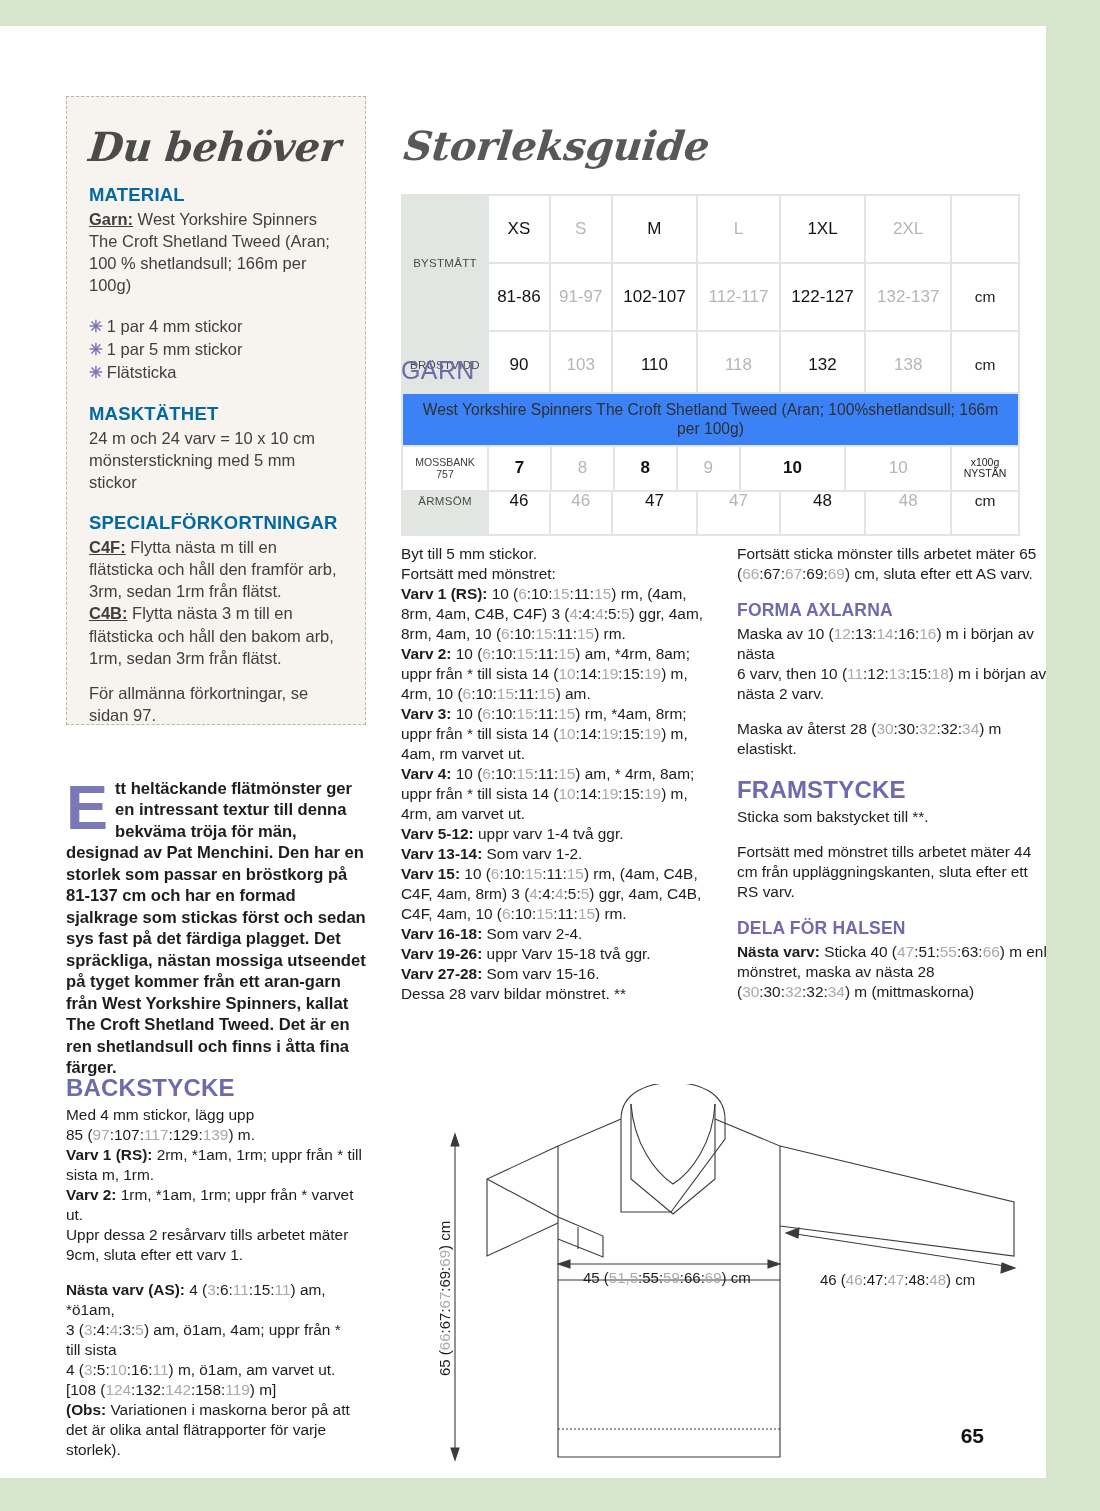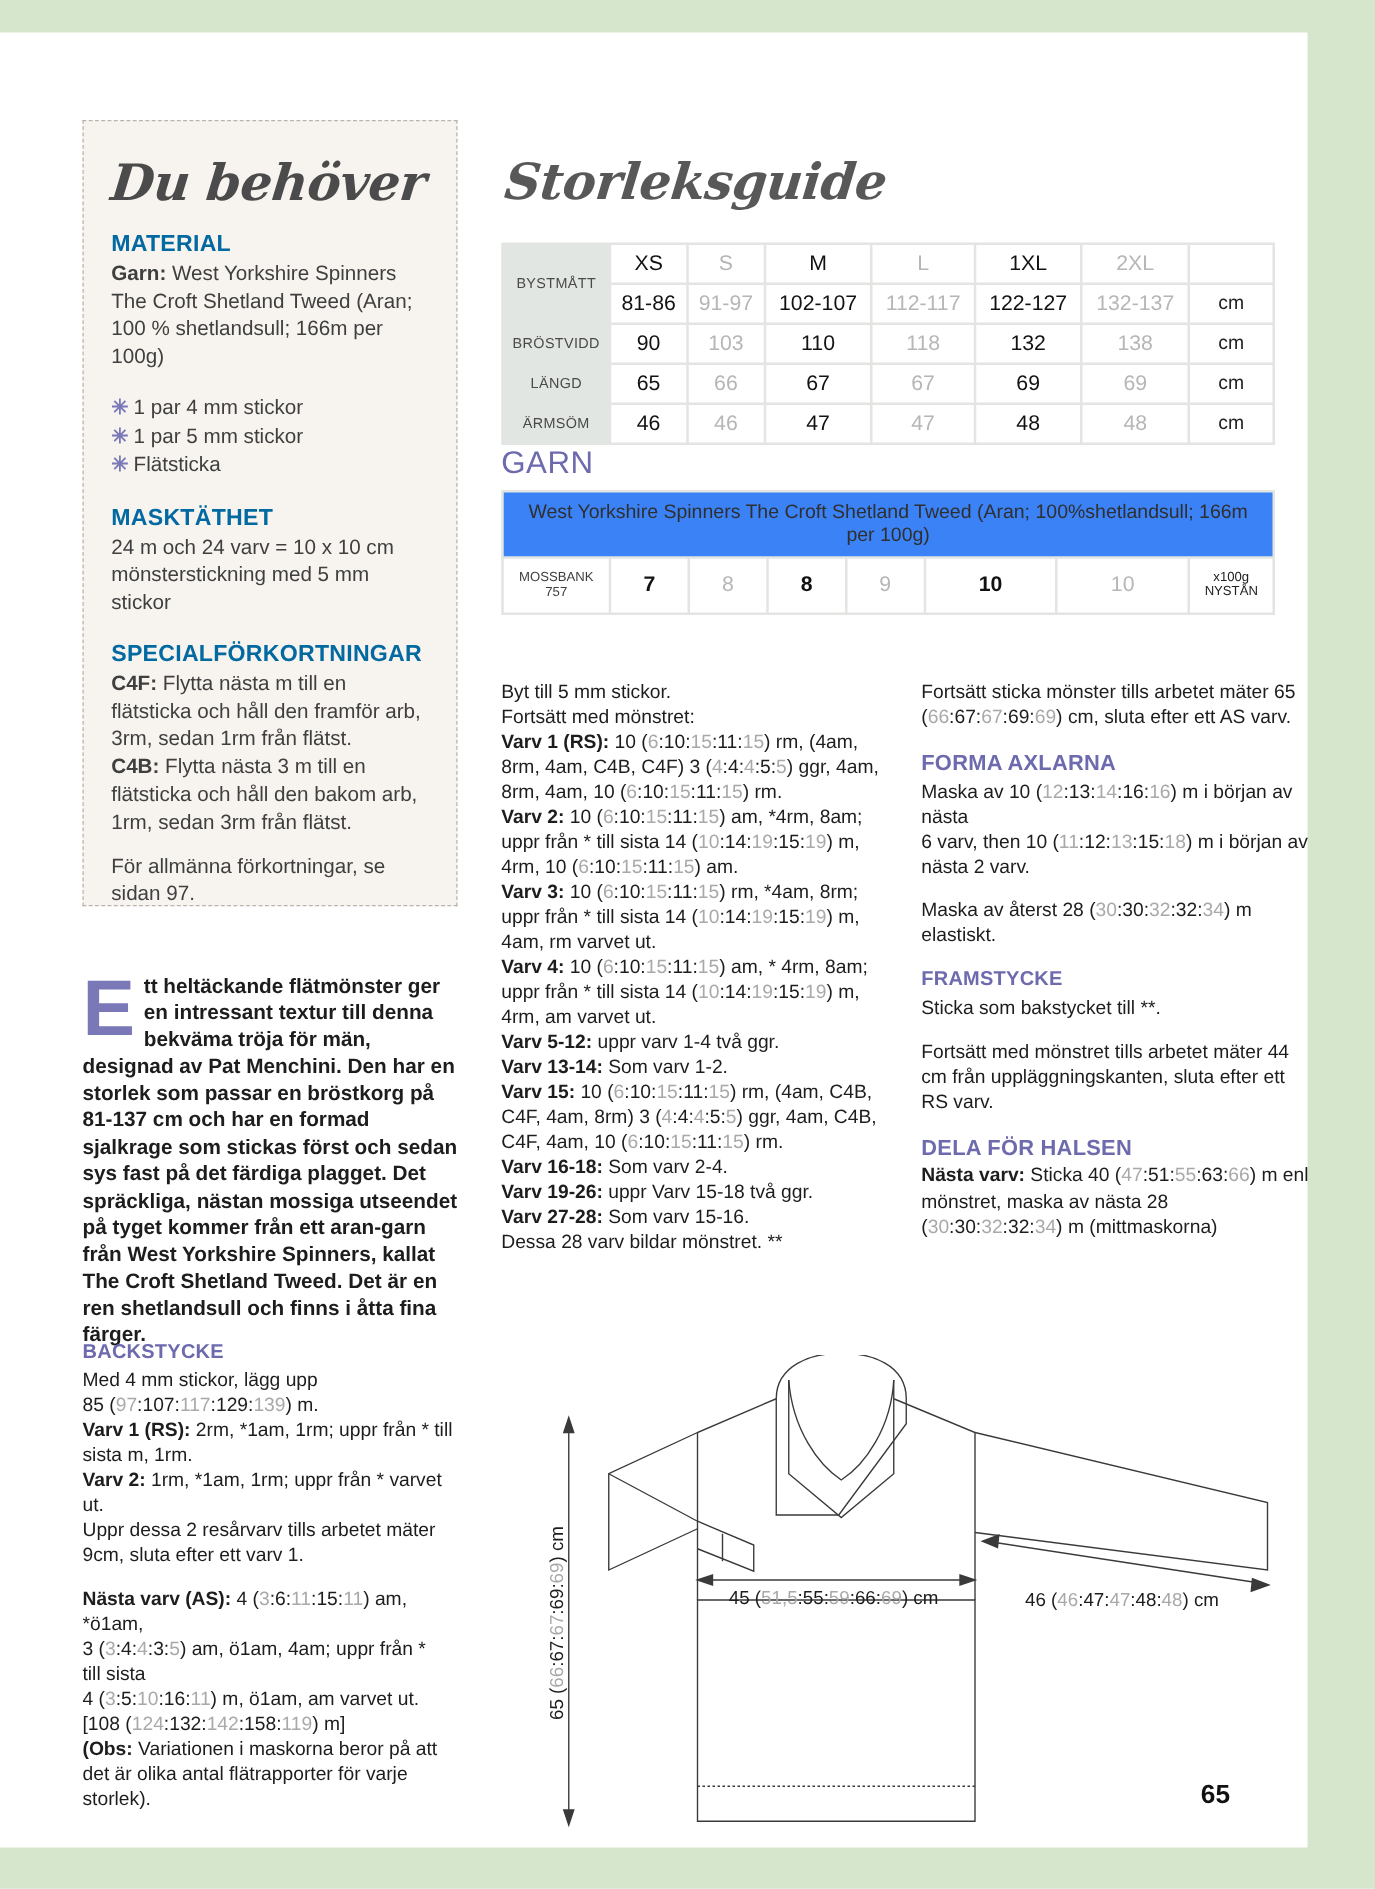--- a/index.html
+++ b/index.html
@@ -30,21 +30,21 @@
     margin:6px 0 14px 0;
     transform:skewX(-6deg);
   }
   .sb-h{
     font-size:18.5px;font-weight:bold;color:#0369a1;
     letter-spacing:.2px;margin:0 0 2px 0;
   }
   .sb-p{
     font-size:16.5px;color:#3f3f3f;line-height:1.34;margin:0 0 0 0;
   }
-  .sb-p b{font-weight:bold;}
+  .sb-p b{font-weight:bold;text-decoration:underline;}
   .sb-gap{height:19px;}
   .sb-gap-s{height:13px;}
   .bullets{margin:0;padding:0;list-style:none;}
   .bullets li{
     font-size:16.5px;color:#3f3f3f;line-height:1.38;
     display:flex;gap:4px;
   }
   .ast{color:#7b78b8;font-weight:bold;}
 
   
@@ -57,42 +57,42 @@
     float:left;font-size:63px;line-height:.82;font-weight:bold;
     color:#7b78b8;padding:4px 7px 0 0;font-family:"Liberation Sans", sans-serif;
   }
 
   
   .lcol{
     position:absolute;left:66px;top:1046px;width:305px;
     font-size:15.4px;line-height:1.30;color:#1d1d1d;
   }
   .h-purple{
-    color:#6d6aad;font-weight:bold;font-size:16px;letter-spacing:.2px;
+    color:#6d6aad;font-weight:bold;font-size:24px;letter-spacing:.2px;
     margin:0 0 2px 0;
   }
   .h-purple.sm{font-size:17.5px;}
   .para{margin:0;}
   .spacer{height:15px;}
 
   
   .guide-title{
     position:absolute;left:404px;top:96px;
     font-family:"DejaVu Serif", serif;
     font-style:italic;font-weight:bold;font-size:40px;color:#585858;
     transform:skewX(-6deg);letter-spacing:-.5px;
   }
   .sizetable{
     position:absolute;left:401px;top:168px;width:619px;
     border-collapse:separate;border-spacing:2px;
     background:#e2e5e1;
     font-size:17px;
   }
   .sizetable td{
-    background:#ffffff;text-align:center;padding:5px 2px;
+    background:#ffffff;text-align:center;padding:23px 2px;
     height:18px;vertical-align:middle;
     font-family:"Liberation Sans", sans-serif;
   }
   .sizetable td.lbl{
     background:#e2e6e2;color:#4a4a4a;font-size:11.5px;
     letter-spacing:.3px;width:80px;text-align:center;
   }
   .sizetable td.odd{color:#121212;}
   .sizetable td.even{color:#b6b6b6;}
   .sizetable td.unit{color:#222;font-size:15.5px;width:62px;}

